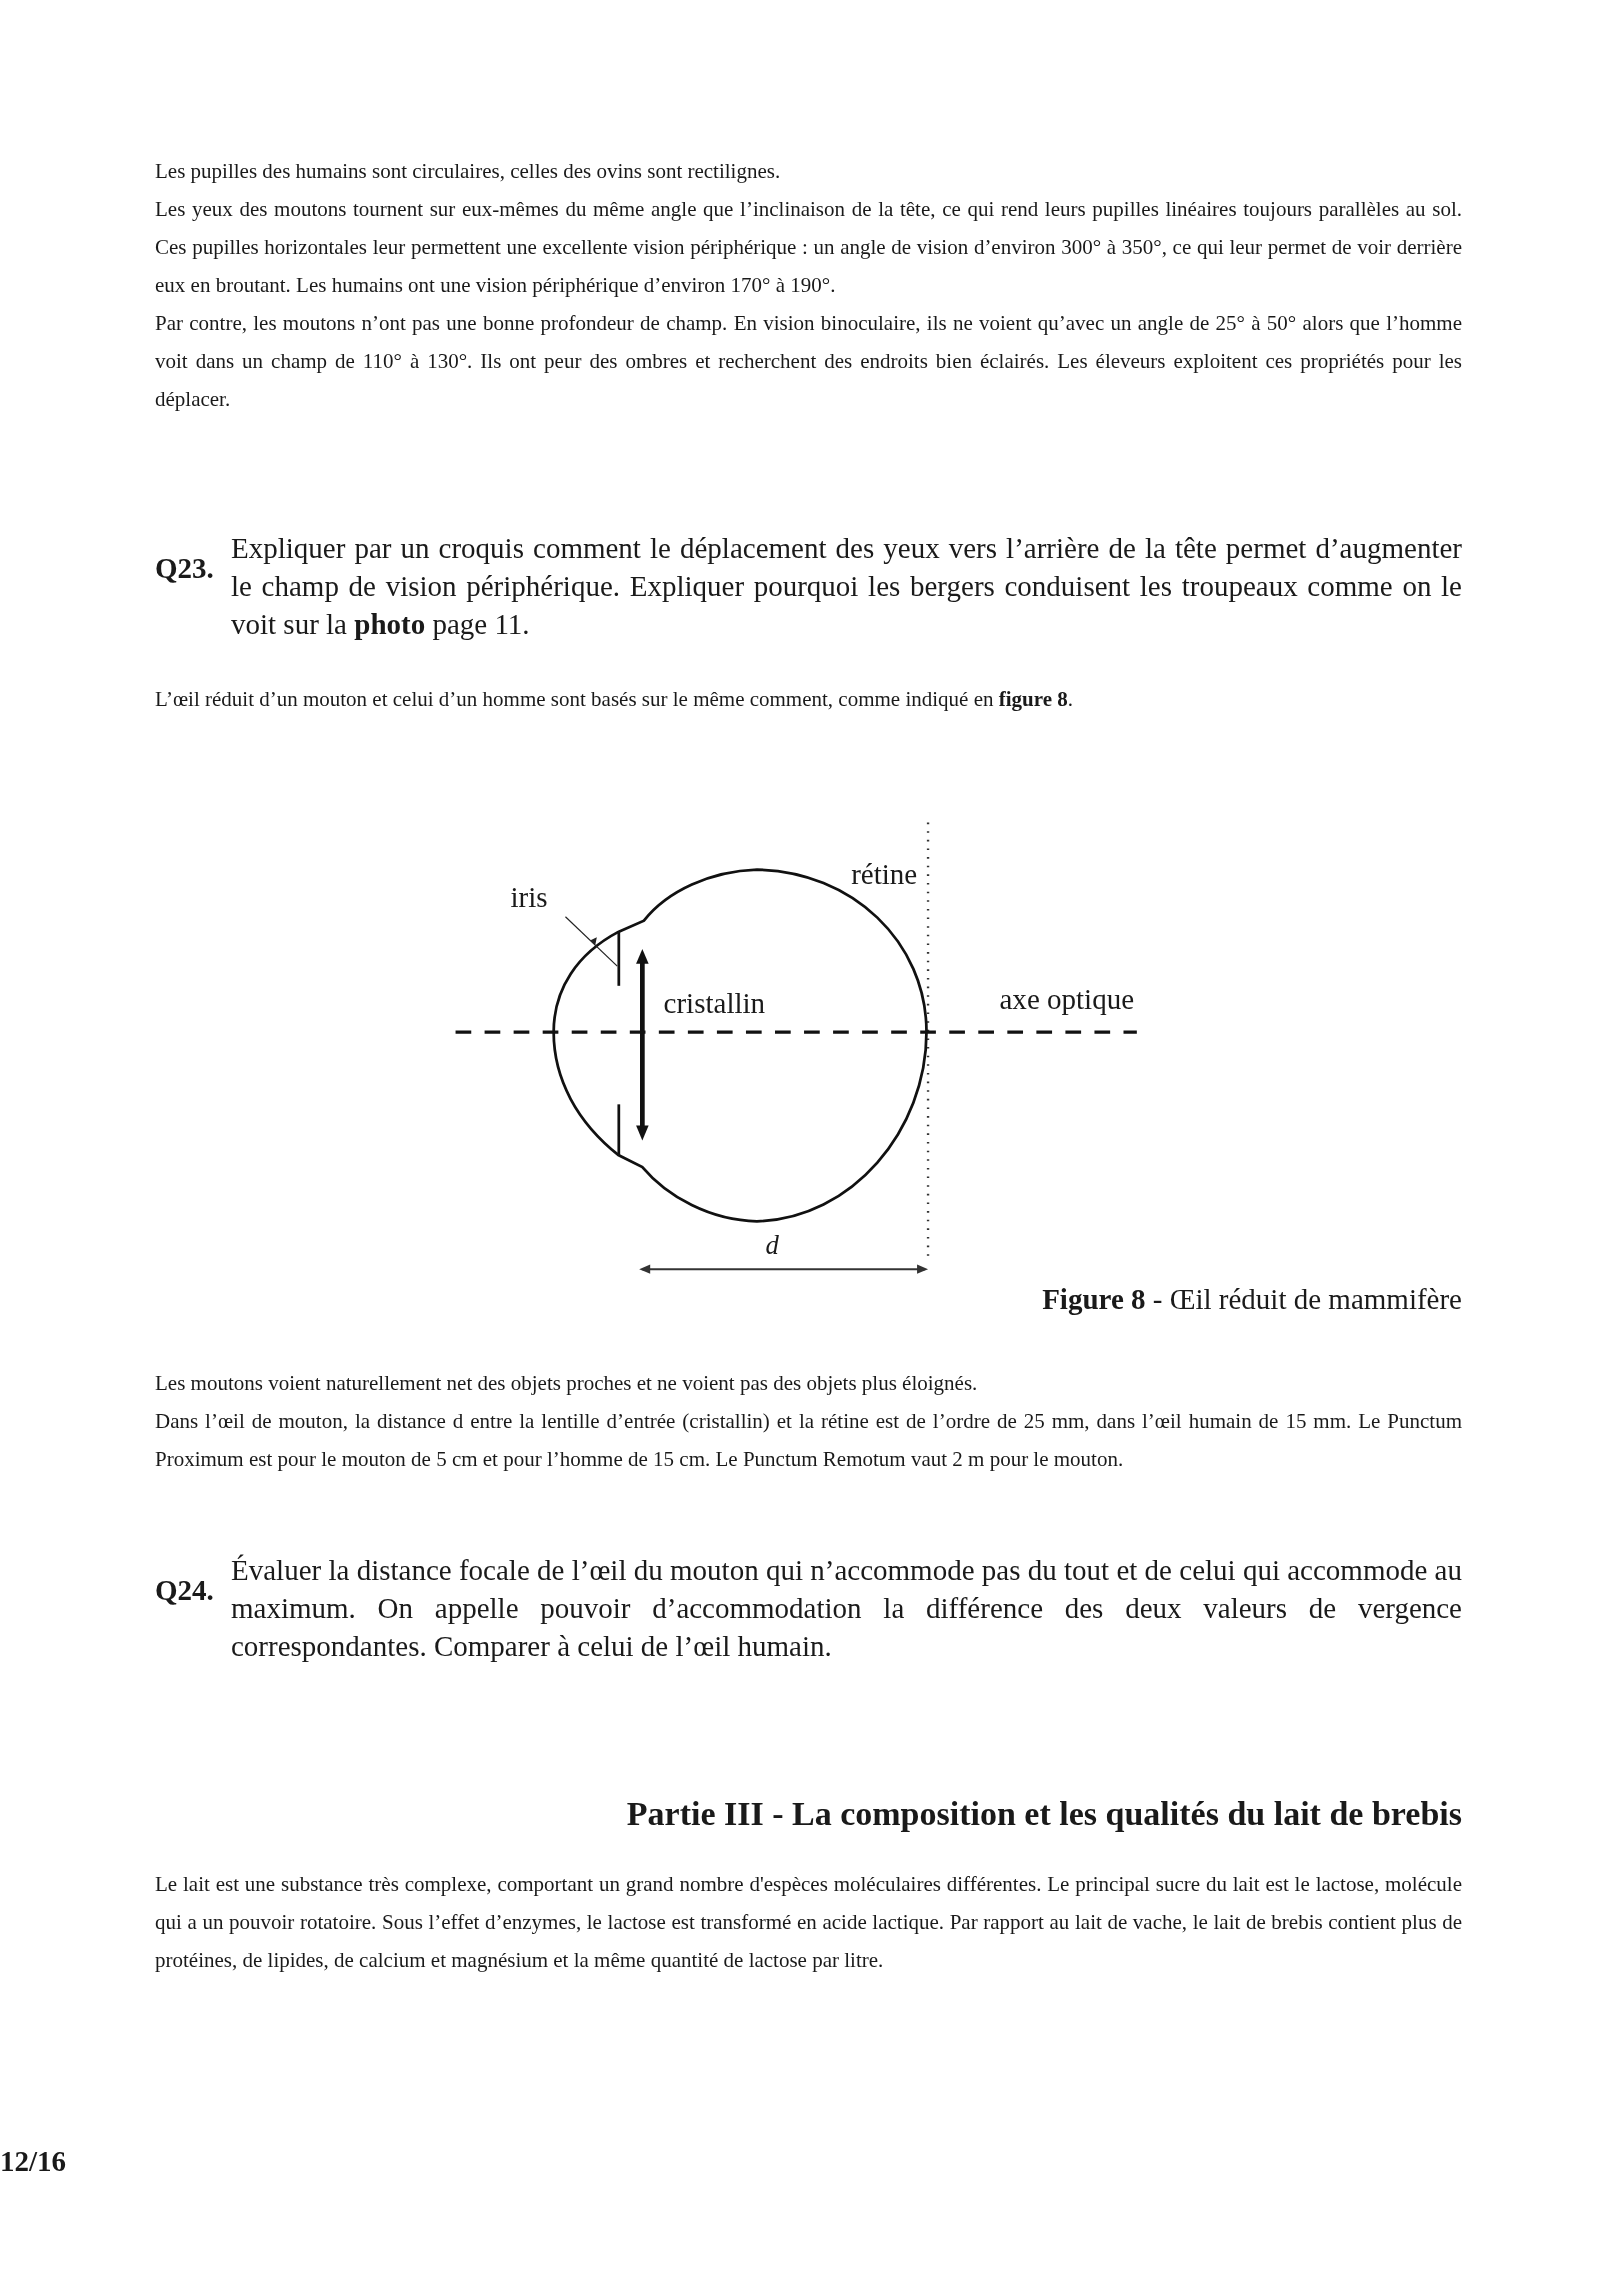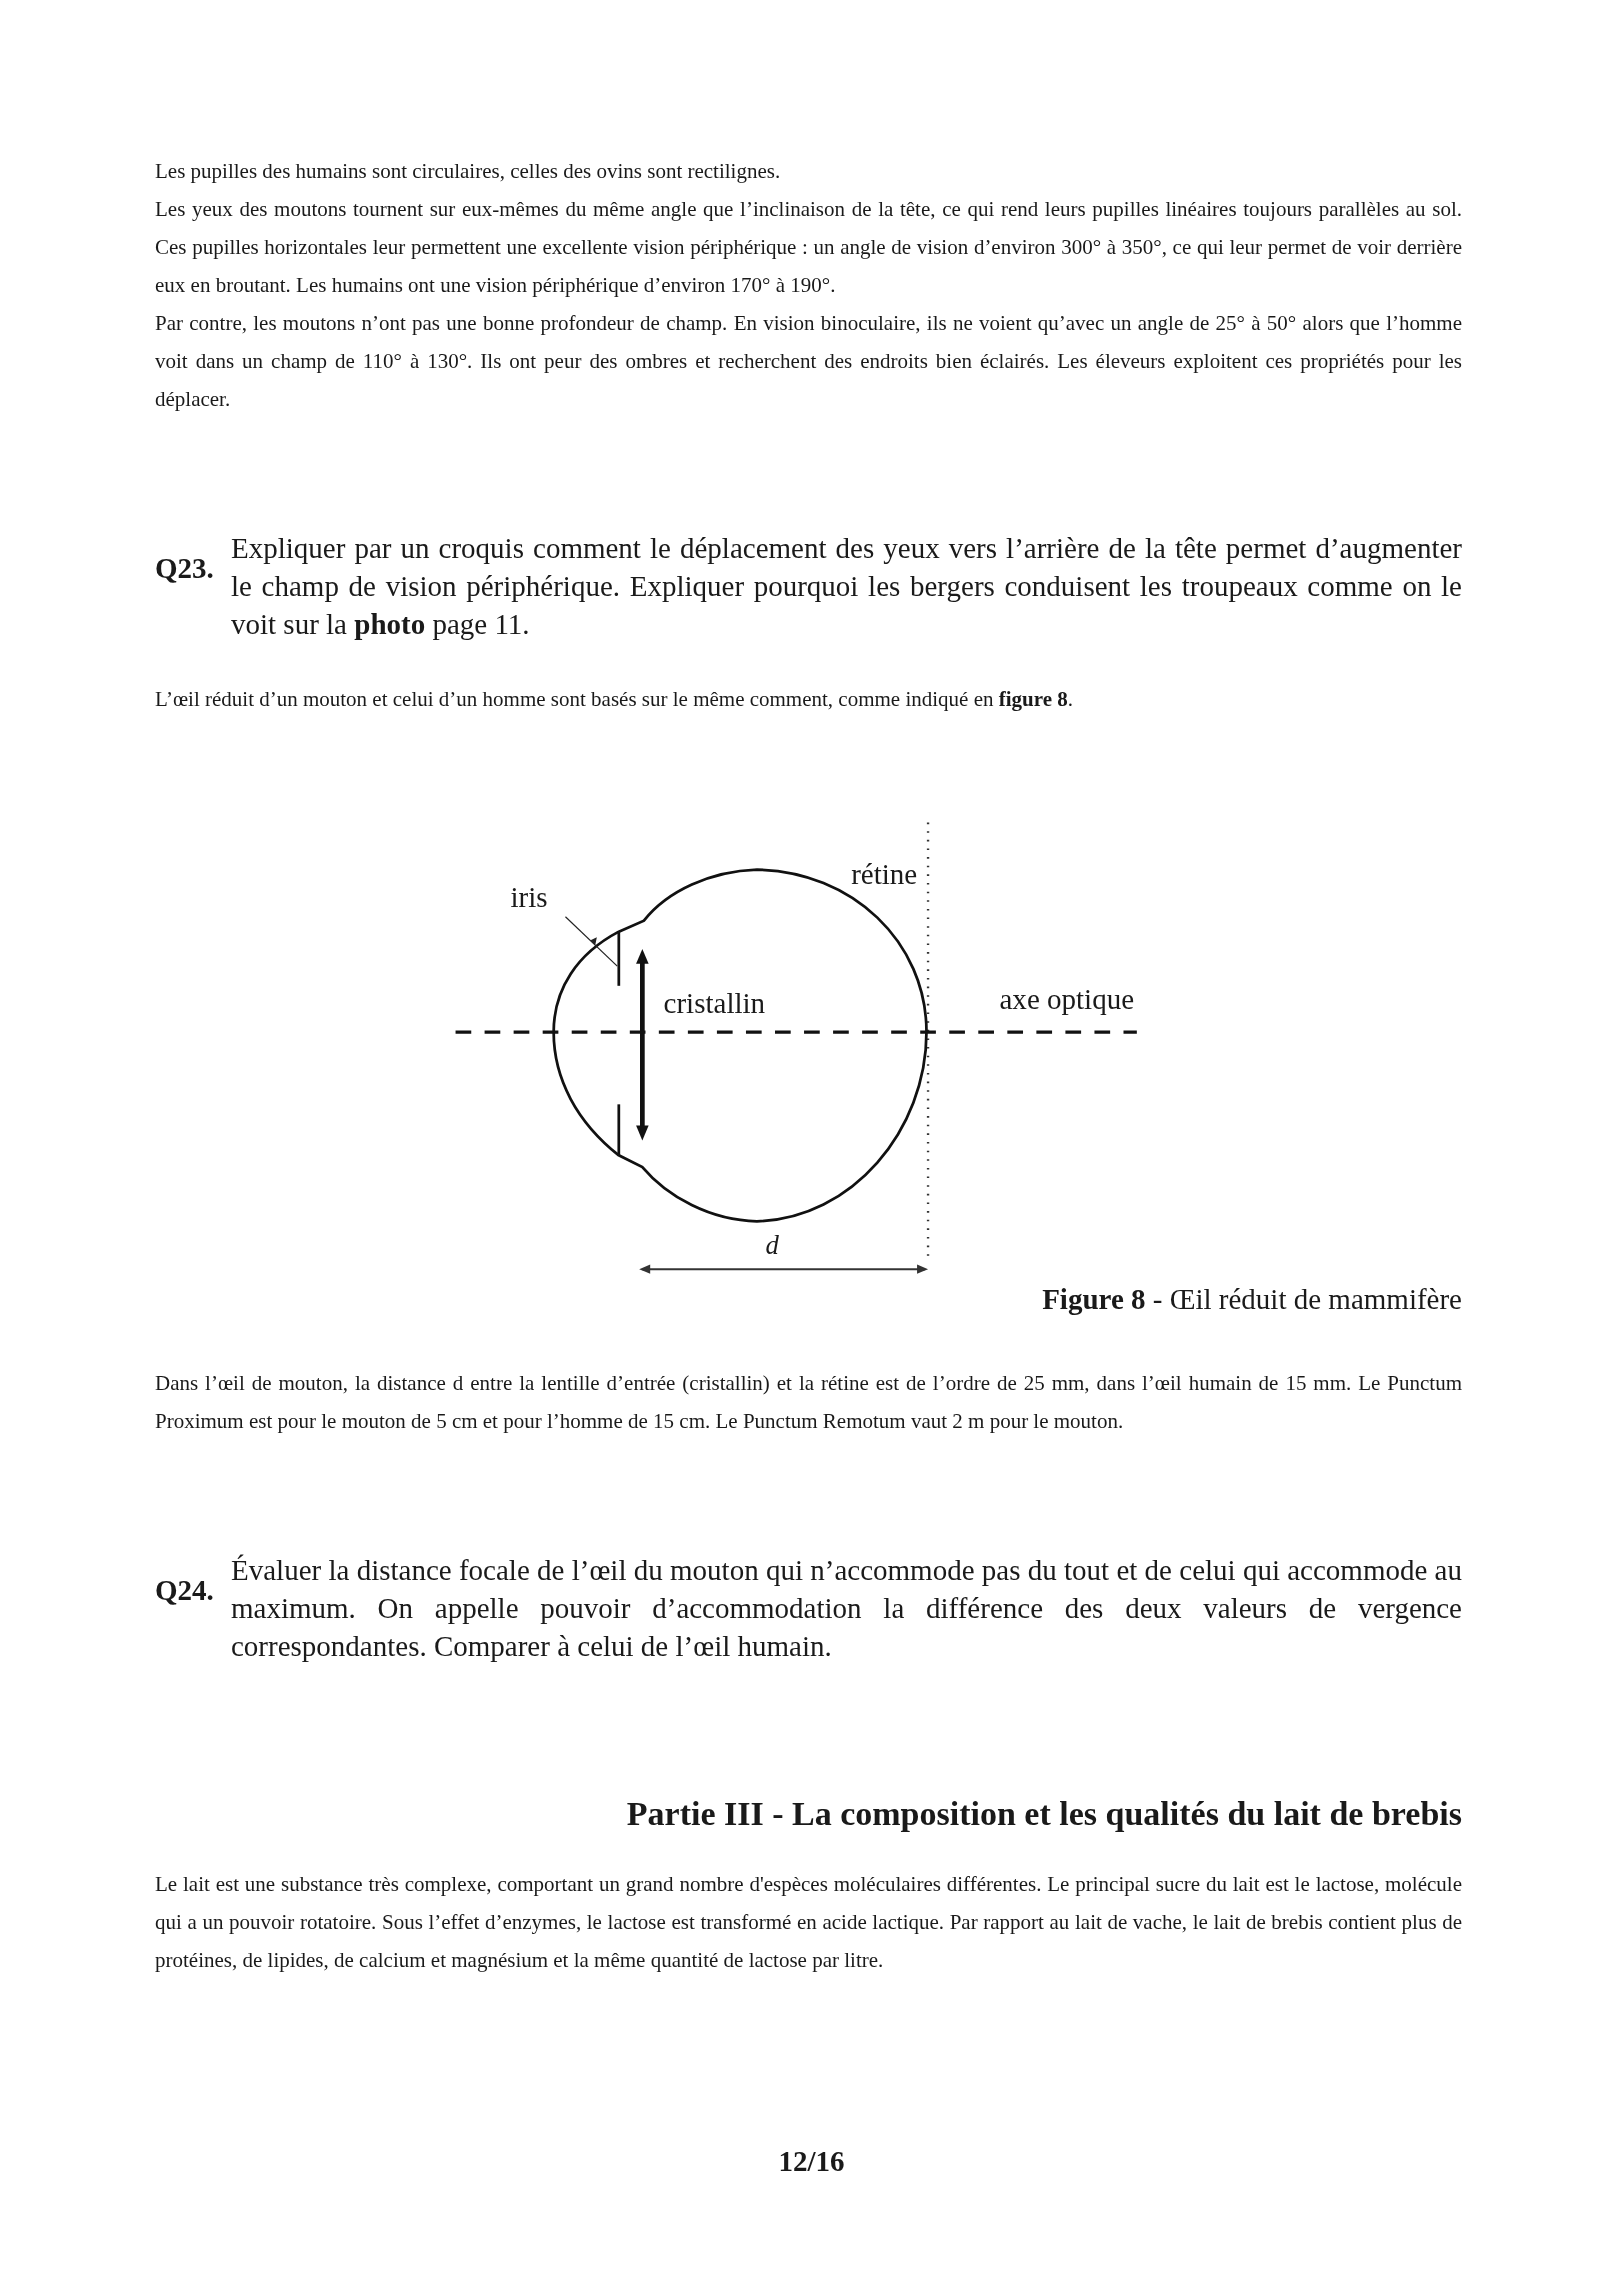--- a/index.html
+++ b/index.html
@@ -6,21 +6,21 @@
   body { width: 1623px; height: 2295px; position: relative; overflow: hidden; color: #1a1a1a;
          font-family: "Liberation Serif", "DejaVu Serif", serif; }
   .blk { position: absolute; left: 155px; width: 1307px; font-size: 21px; line-height: 38px; text-align: justify; }
   .blk p { margin: 0; }
   .q { position: absolute; left: 155px; width: 1307px; font-size: 29px; line-height: 38px; }
   .q .qlabel { position: absolute; left: 0; top: 0; font-weight: bold; margin-top: 20px; }
   .q .qbody { margin-left: 76px; text-align: justify; }
   .bold { font-weight: bold; }
   .caption { position: absolute; left: 155px; width: 1307px; text-align: right; font-size: 29px; line-height: 38px; }
   .heading { position: absolute; left: 155px; width: 1307px; font-size: 34px; line-height: 41px; font-weight: bold; margin: 0; }
-  .pagenum { position: absolute; left: 0; width: 1623px; text-align: center; font-size: 29px; line-height: 38px; font-weight: bold; }
+  .pagenum { position: absolute; left: 0; width: 1623px; font-size: 29px; line-height: 38px; font-weight: bold; }
   svg.fig { position: absolute; left: 0; top: 0; }
   svg text { font-family: "Liberation Serif", "DejaVu Serif", serif; fill: #1a1a1a; }
   .last-justify { text-align-last: left; }
 </style>
 </head>
 <body>
 
 <div class="blk" style="top:152px;">
   <p class="last-justify">Les pupilles des humains sont circulaires, celles des ovins sont rectilignes.</p>
   <p class="last-justify">Les yeux des moutons tournent sur eux-mêmes du même angle que l’inclinaison de la tête, ce qui rend leurs pupilles linéaires toujours parallèles au sol. Ces pupilles horizontales leur permettent une excellente vision périphérique : un angle de vision d’environ 300° à 350°, ce qui leur permet de voir derrière eux en broutant. Les humains ont une vision périphérique d’environ 170° à 190°.</p>
@@ -67,20 +67,21 @@
   <text x="650" y="1156" font-size="37">iris</text>
   <text x="1084" y="1126" font-size="37">rétine</text>
   <text x="845" y="1290" font-size="37">cristallin</text>
   <text x="1273" y="1285" font-size="37">axe optique</text>
   <text x="975" y="1598" font-size="34" font-style="italic">d</text>
 </svg>
 
 <div class="caption" style="top:1280px;"><span class="bold">Figure 8</span><span> - Œil réduit de mammifère</span></div>
 
 <div class="blk" style="top:1364px;">
+  <p class="last-justify">Les moutons voient naturellement net des objets proches et ne voient pas des objets plus éloignés.</p>
   <p class="last-justify">Dans l’œil de mouton, la distance d entre la lentille d’entrée (cristallin) et la rétine est de l’ordre de 25 mm, dans l’œil humain de 15 mm. Le Punctum Proximum est pour le mouton de 5 cm et pour l’homme de 15 cm. Le Punctum Remotum vaut 2 m pour le mouton.</p>
 </div>
 
 <div class="q" style="top:1551px;">
   <span class="qlabel">Q24.</span>
   <div class="qbody last-justify">Évaluer la distance focale de l’œil du mouton qui n’accommode pas du tout et de celui qui accommode au maximum. On appelle pouvoir d’accommodation la différence des deux valeurs de vergence correspondantes. Comparer à celui de l’œil humain.</div>
 </div>
 
 <h2 class="heading" style="top:1793px;text-align:right;">Partie III - La composition et les qualités du lait de brebis</h2>
 

